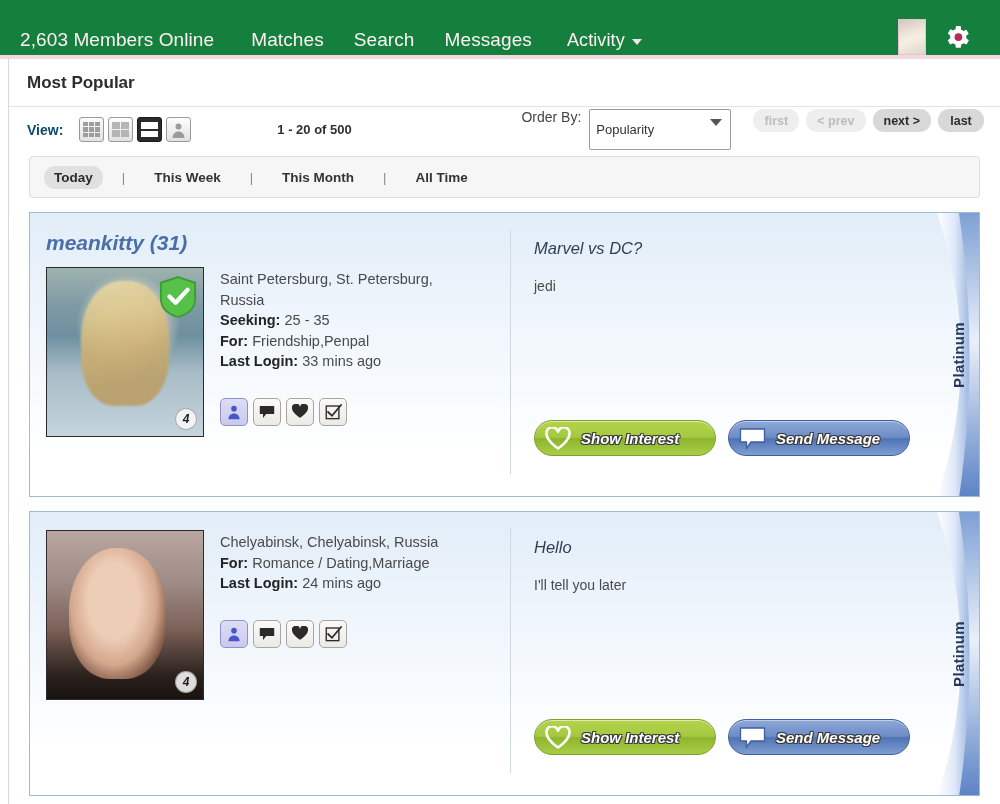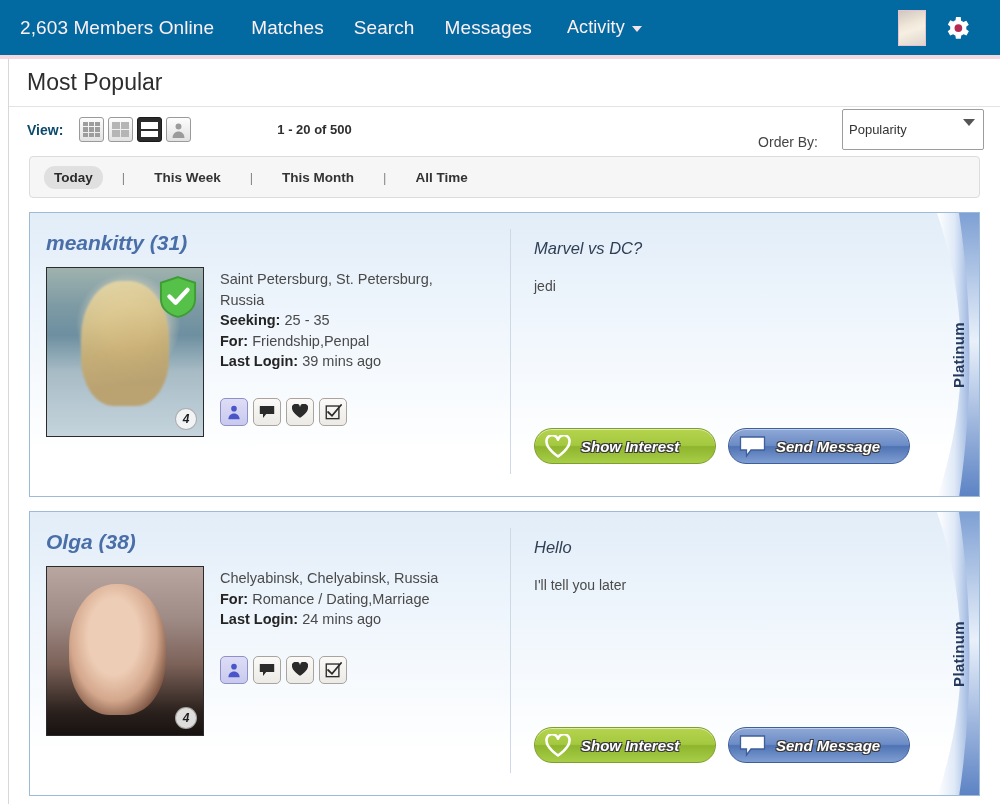--- a/index.html
+++ b/index.html
@@ -9,23 +9,23 @@
     width: 1000px; height: 804px;
     background: #ffffff;
     font-family: "Liberation Sans", sans-serif;
     overflow: hidden;
   }
 
   
   .topnav {
     position: relative;
     height: 55px;
-    background: #0369a1;
+    background: #15803d;
     display: flex;
-    align-items: center;
+    align-items: flex-end;
     padding: 0 14px 0 8px;
   }
   .nav-left {
     display: flex;
     align-items: center;
     gap: 0px;
     flex: 1 1 auto;
   }
   .nav-item {
     color: #fdf0f3;
@@ -84,22 +84,22 @@
   }
 
   .page-title-bar {
     height: 48px;
     display: flex;
     align-items: center;
     padding-left: 18px;
     border-bottom: 1px solid #e3e3e3;
   }
   .page-title {
-    font-size: 23px;
-    font-weight: normal;
+    font-size: 17px;
+    font-weight: bold;
     color: #2d2d2d;
   }
 
   
   .toolbar {
     height: 45px;
     display: flex;
     align-items: center;
     padding: 0 16px 0 18px;
     gap: 0;
@@ -134,21 +134,21 @@
   .rows2 i { background: #ffffff; flex: 1; display:block; }
   .person-ico { width: 17px; height: 16px; display:block; }
 
   .count-text {
     font-size: 13px; font-weight: bold; color: #2f2f2f;
     margin-left: 86px;
   }
 
   .orderby-wrap {
     margin-left: auto;
-    display: flex; align-items: flex-end; gap: 24px;
+    display: flex; align-items: flex-start; gap: 8px;
   }
   .orderby-label { font-size: 14px; color: #444; }
   .select-box {
     width: 142px; height: 41px;
     border: 1px solid #9d9d9d;
     border-radius: 2px;
     background: #fff;
     display: flex; align-items: center;
     padding: 0 6px;
     font-size: 13px; color: #333;
@@ -302,21 +302,21 @@
     position: relative;
   }
   .q-title {
     font-size: 16.5px; font-weight: normal; font-style: italic;
     color: #2f3f54;
     margin-bottom: 20px;
   }
   .q-answer { font-size: 14px; color: #4b4b4b; }
 
   .cta-row {
-    position: absolute; left: 24px; bottom: 32px;
+    position: absolute; left: 24px; bottom: 40px;
     display: flex; gap: 12px;
   }
   .cta {
     height: 36px;
     border-radius: 18px;
     display: flex; align-items: center;
     padding: 0 16px 0 10px;
     gap: 10px;
     cursor: pointer;
     font-size: 15px; font-weight: bold; font-style: italic;
@@ -423,20 +423,26 @@
     </div>
 
     <span class="count-text">1 - 20 of 500</span>
 
     <div class="orderby-wrap">
       <span class="orderby-label">Order By:</span>
       <div class="select-box">
         <span>Popularity</span>
         <span class="sel-caret"></span>
       </div>
+      <div class="pager">
+        <div class="pg-btn">first</div>
+        <div class="pg-btn">&lt; prev</div>
+        <div class="pg-btn enabled">next &gt;</div>
+        <div class="pg-btn enabled">last</div>
+      </div>
     </div>
   </div>
 
   <div class="filterbar">
     <span class="filt active">Today</span>
     <span class="filt-sep">|</span>
     <span class="filt">This Week</span>
     <span class="filt-sep">|</span>
     <span class="filt">This Month</span>
     <span class="filt-sep">|</span>
@@ -461,21 +467,21 @@
           <div class="info-line">
             <b>Seeking:</b>
             <span>25 - 35</span>
           </div>
           <div class="info-line">
             <b>For:</b>
             <span>Friendship,Penpal</span>
           </div>
           <div class="info-line">
             <b>Last Login:</b>
-            <span>39 mins ago</span>
+            <span>33 mins ago</span>
           </div>
 
           <div class="action-icons">
             <div class="act-btn sel">
               <svg width="16" height="16" viewBox="0 0 20 20">
                 <circle cx="10" cy="5.8" r="3.5" fill="#4a55c9"></circle>
                 <path d="M3 19c0-4.2 3.1-7.2 7-7.2s7 3 7 7.2Z" fill="#4a55c9"></path>
               </svg>
             </div>
             <div class="act-btn">
@@ -537,21 +543,20 @@
           <path d="M72 0 H30 C62 95 62 190 30 285 H72 Z" fill="url(#rg1)"></path>
           <path d="M72 0 H52 C66 95 66 190 52 285 H72 Z" fill="url(#rg2)"></path>
         </svg>
         <span class="ribbon-text">Platinum</span>
       </div>
     </div>
   </div>
 
   <div class="card">
     <div class="card-left">
-      <div class="uname">Olga (38)</div>
       <div class="card-body">
         <div class="photo-wrap">
           <div class="photo-b"></div>
           <div class="photo-count">4</div>
         </div>
 
         <div class="info">
           <div class="info-line">Chelyabinsk, Chelyabinsk, Russia</div>
           <div class="info-line">
             <b>For:</b>

